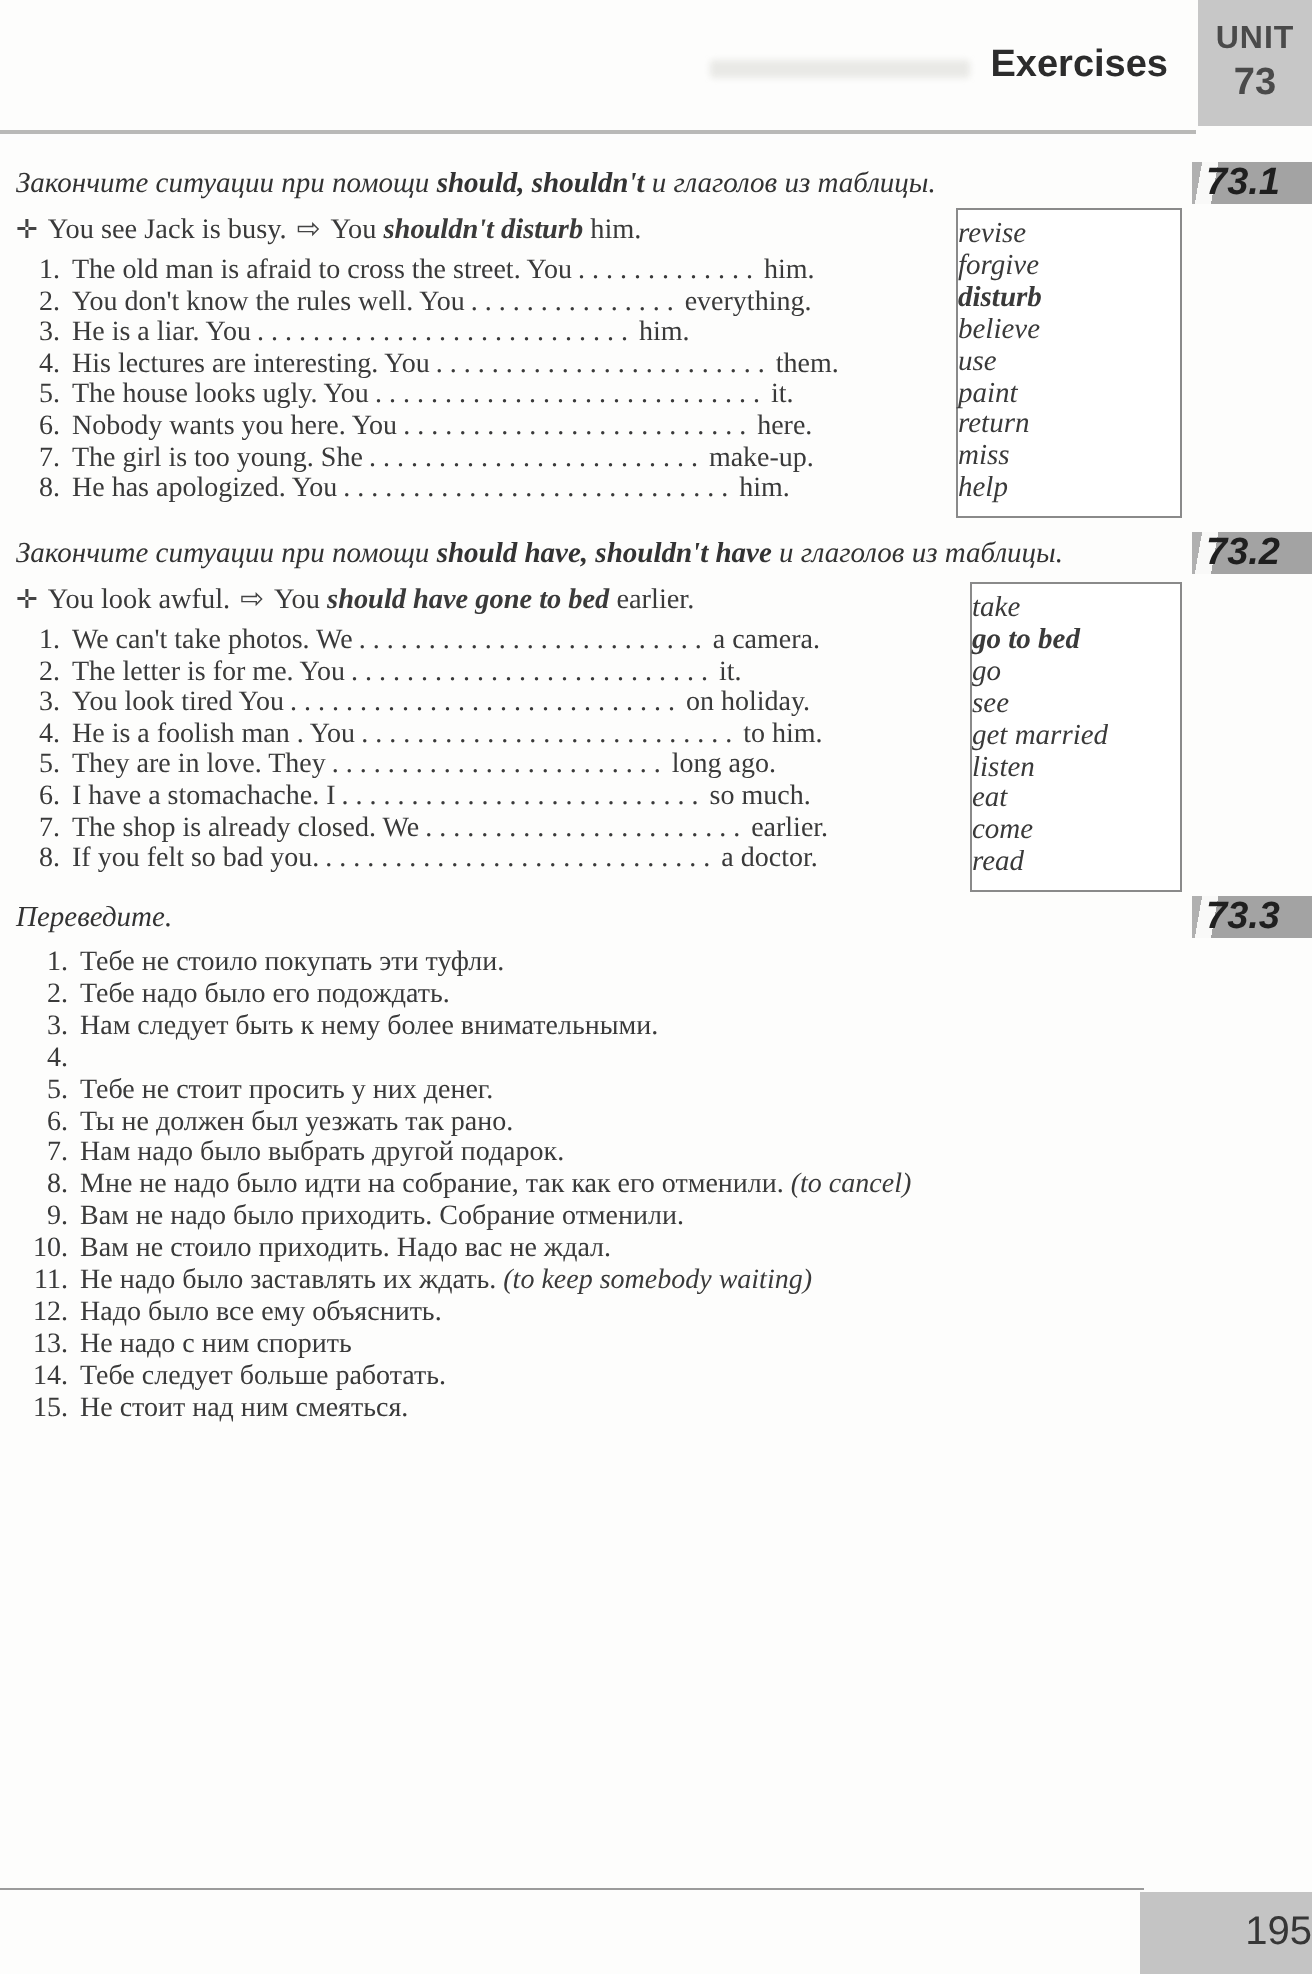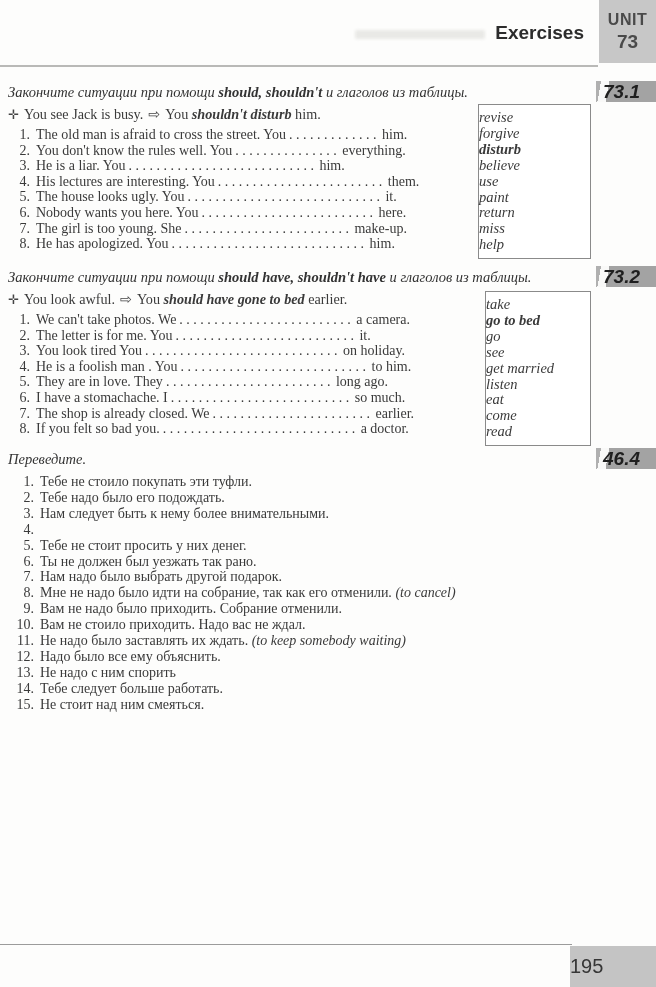--- a/index.html
+++ b/index.html
@@ -87,21 +87,21 @@
 
   
   .footer-rule {
     position: absolute; top: 944px; left: 0; width: 572px;
     border-top: 1.5px solid #9b9b9b;
   }
   .page-box {
     position: absolute; top: 946px; right: 0;
     width: 86px; height: 41px;
     background: #c4c4c4;
-    display: flex; align-items: center; justify-content: flex-start;
+    display: flex; align-items: center; justify-content: flex-end;
     font-family: "Liberation Sans", sans-serif; font-size: 20px; color: #363636;
   }
 </style>
 </head>
 <body>
 
 <div class="page">
 
   <div class="ghost"></div>
   <div class="exercises-title">Exercises</div>
@@ -207,21 +207,21 @@
       <div class="wb-item">see</div>
       <div class="wb-item">get married</div>
       <div class="wb-item">listen</div>
       <div class="wb-item">eat</div>
       <div class="wb-item">come</div>
       <div class="wb-item">read</div>
     </div>
   </div>
 
   <div class="section" id="sec3">
-    <div class="badge">46.4</div>
+    <div class="badge">73.3</div>
     <div class="instruction"><span>Переведите.</span></div>
     <div class="items">
       <div class="item">
           <span class="num">1.</span>
           <span class="text"><span>Тебе не стоило покупать эти туфли.</span><span class="note"></span></span>
         </div>
       <div class="item">
           <span class="num">2.</span>
           <span class="text"><span>Тебе надо было его подождать.</span><span class="note"></span></span>
         </div>

